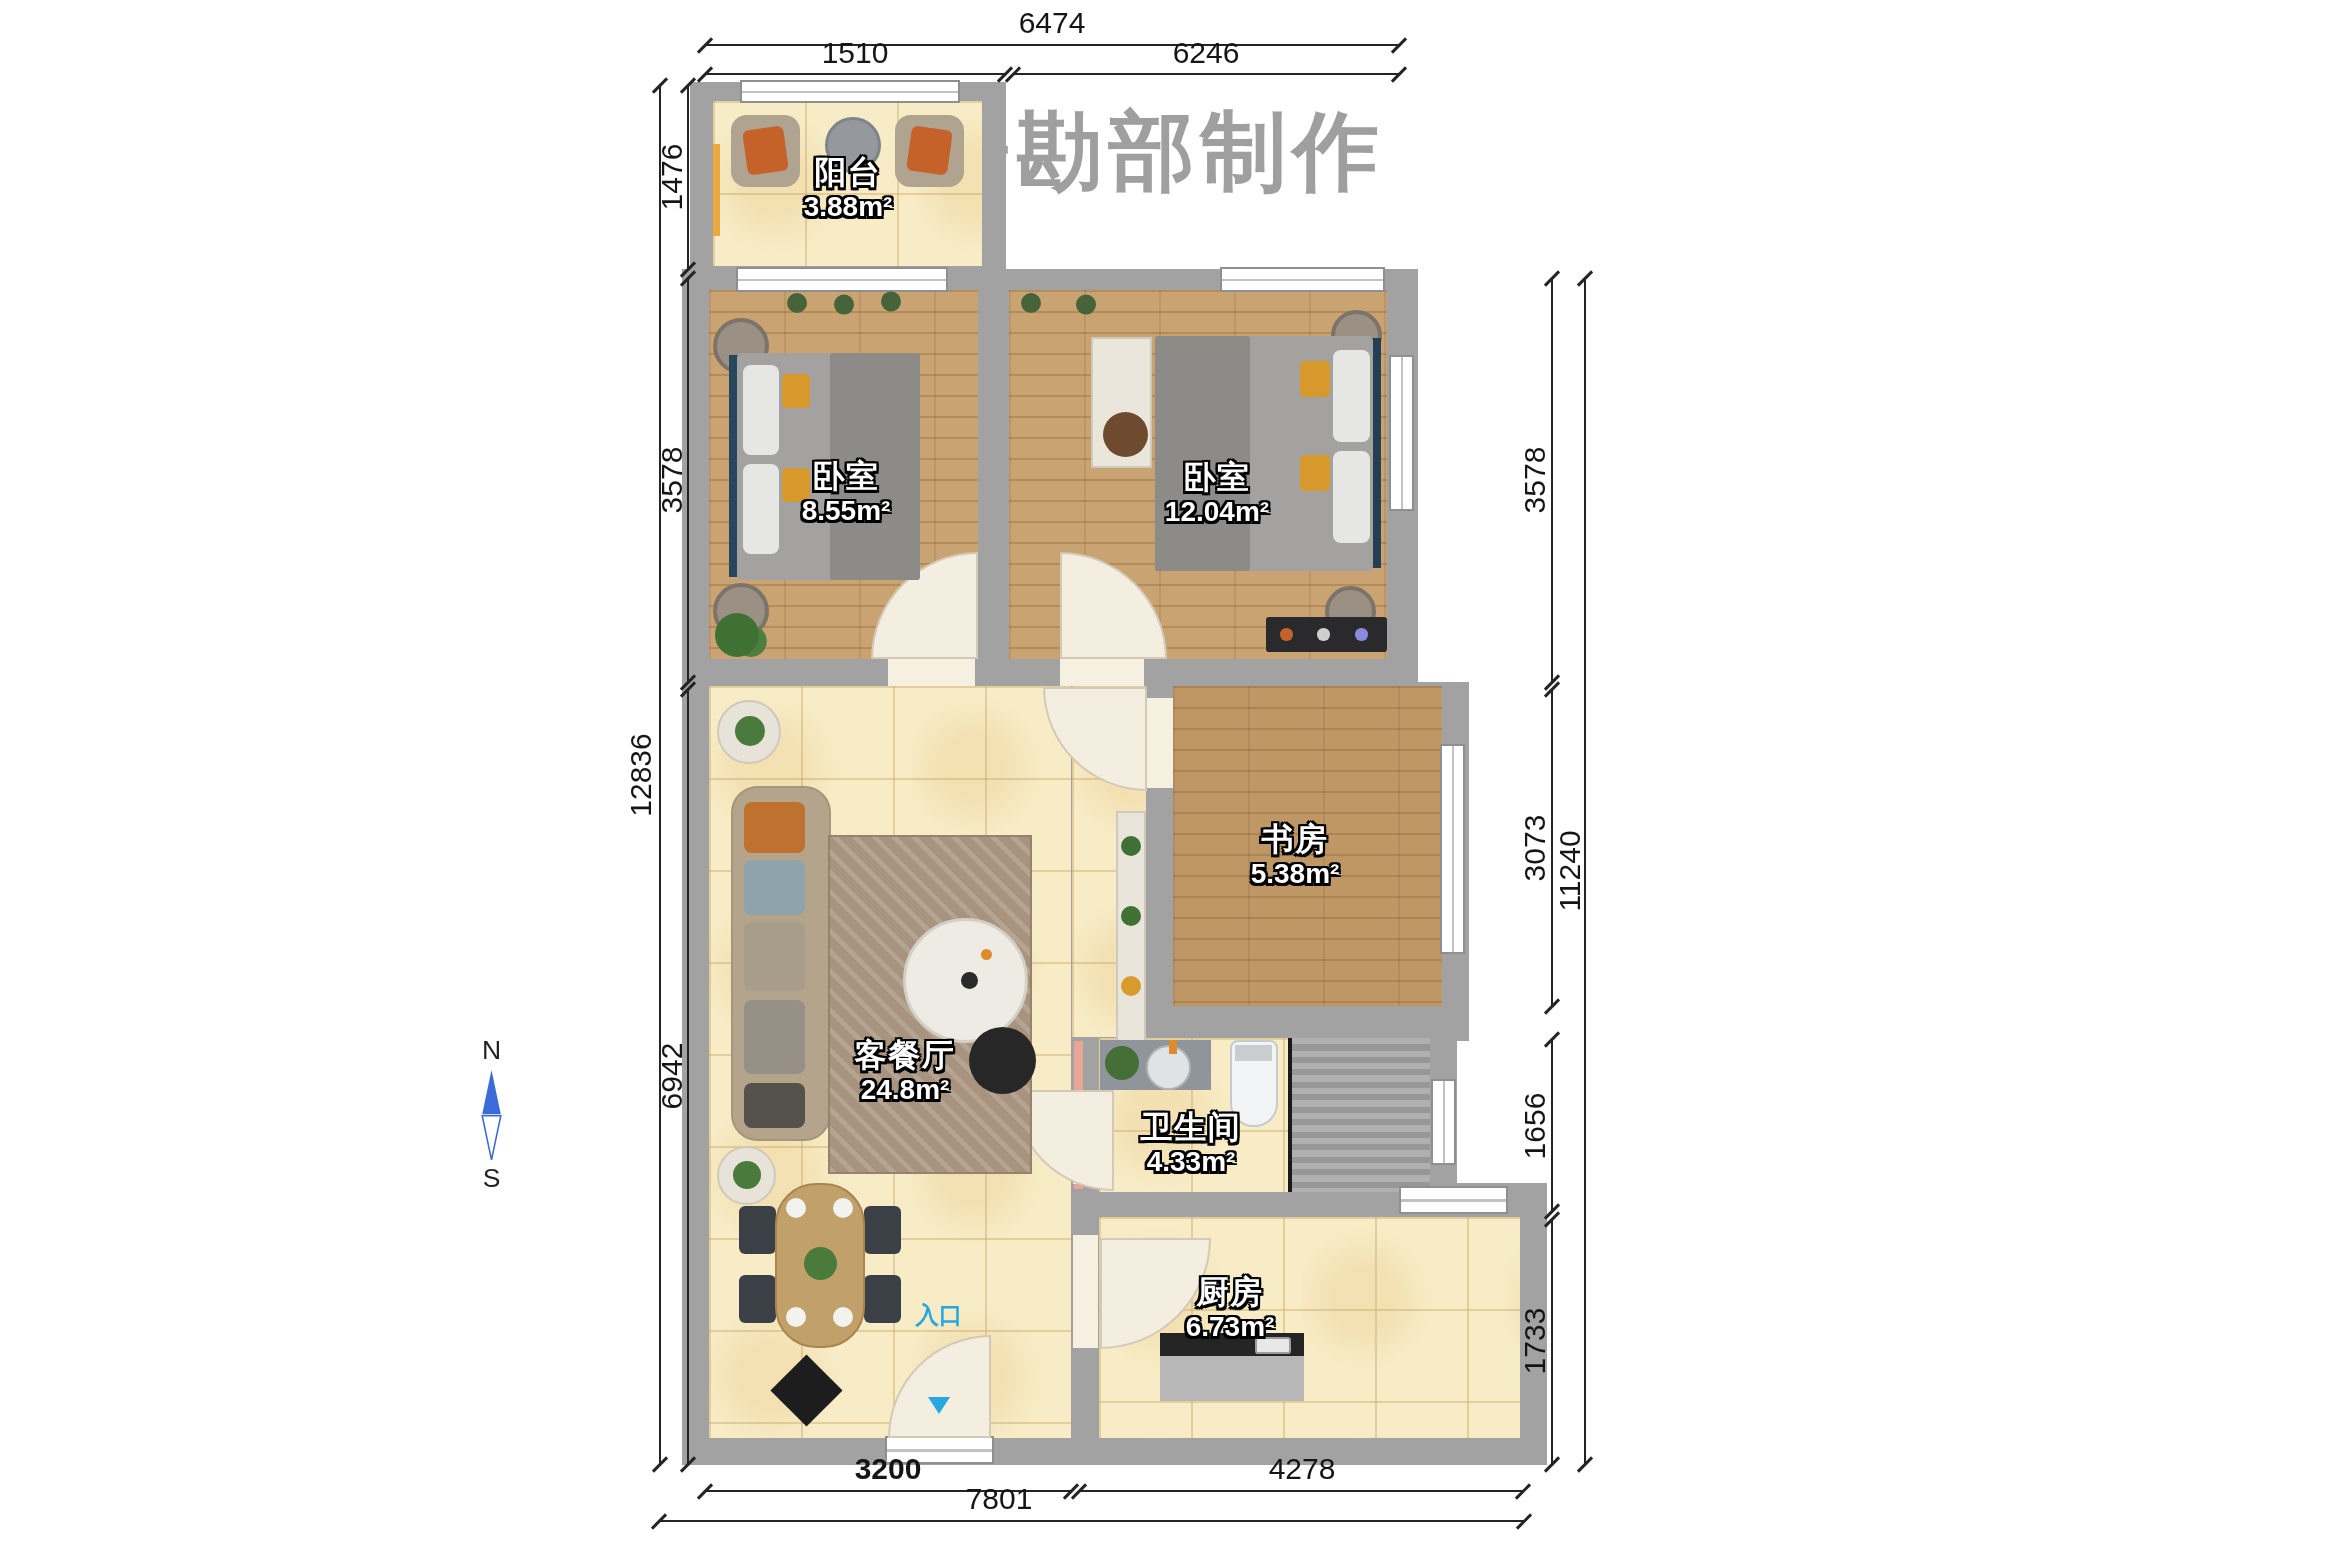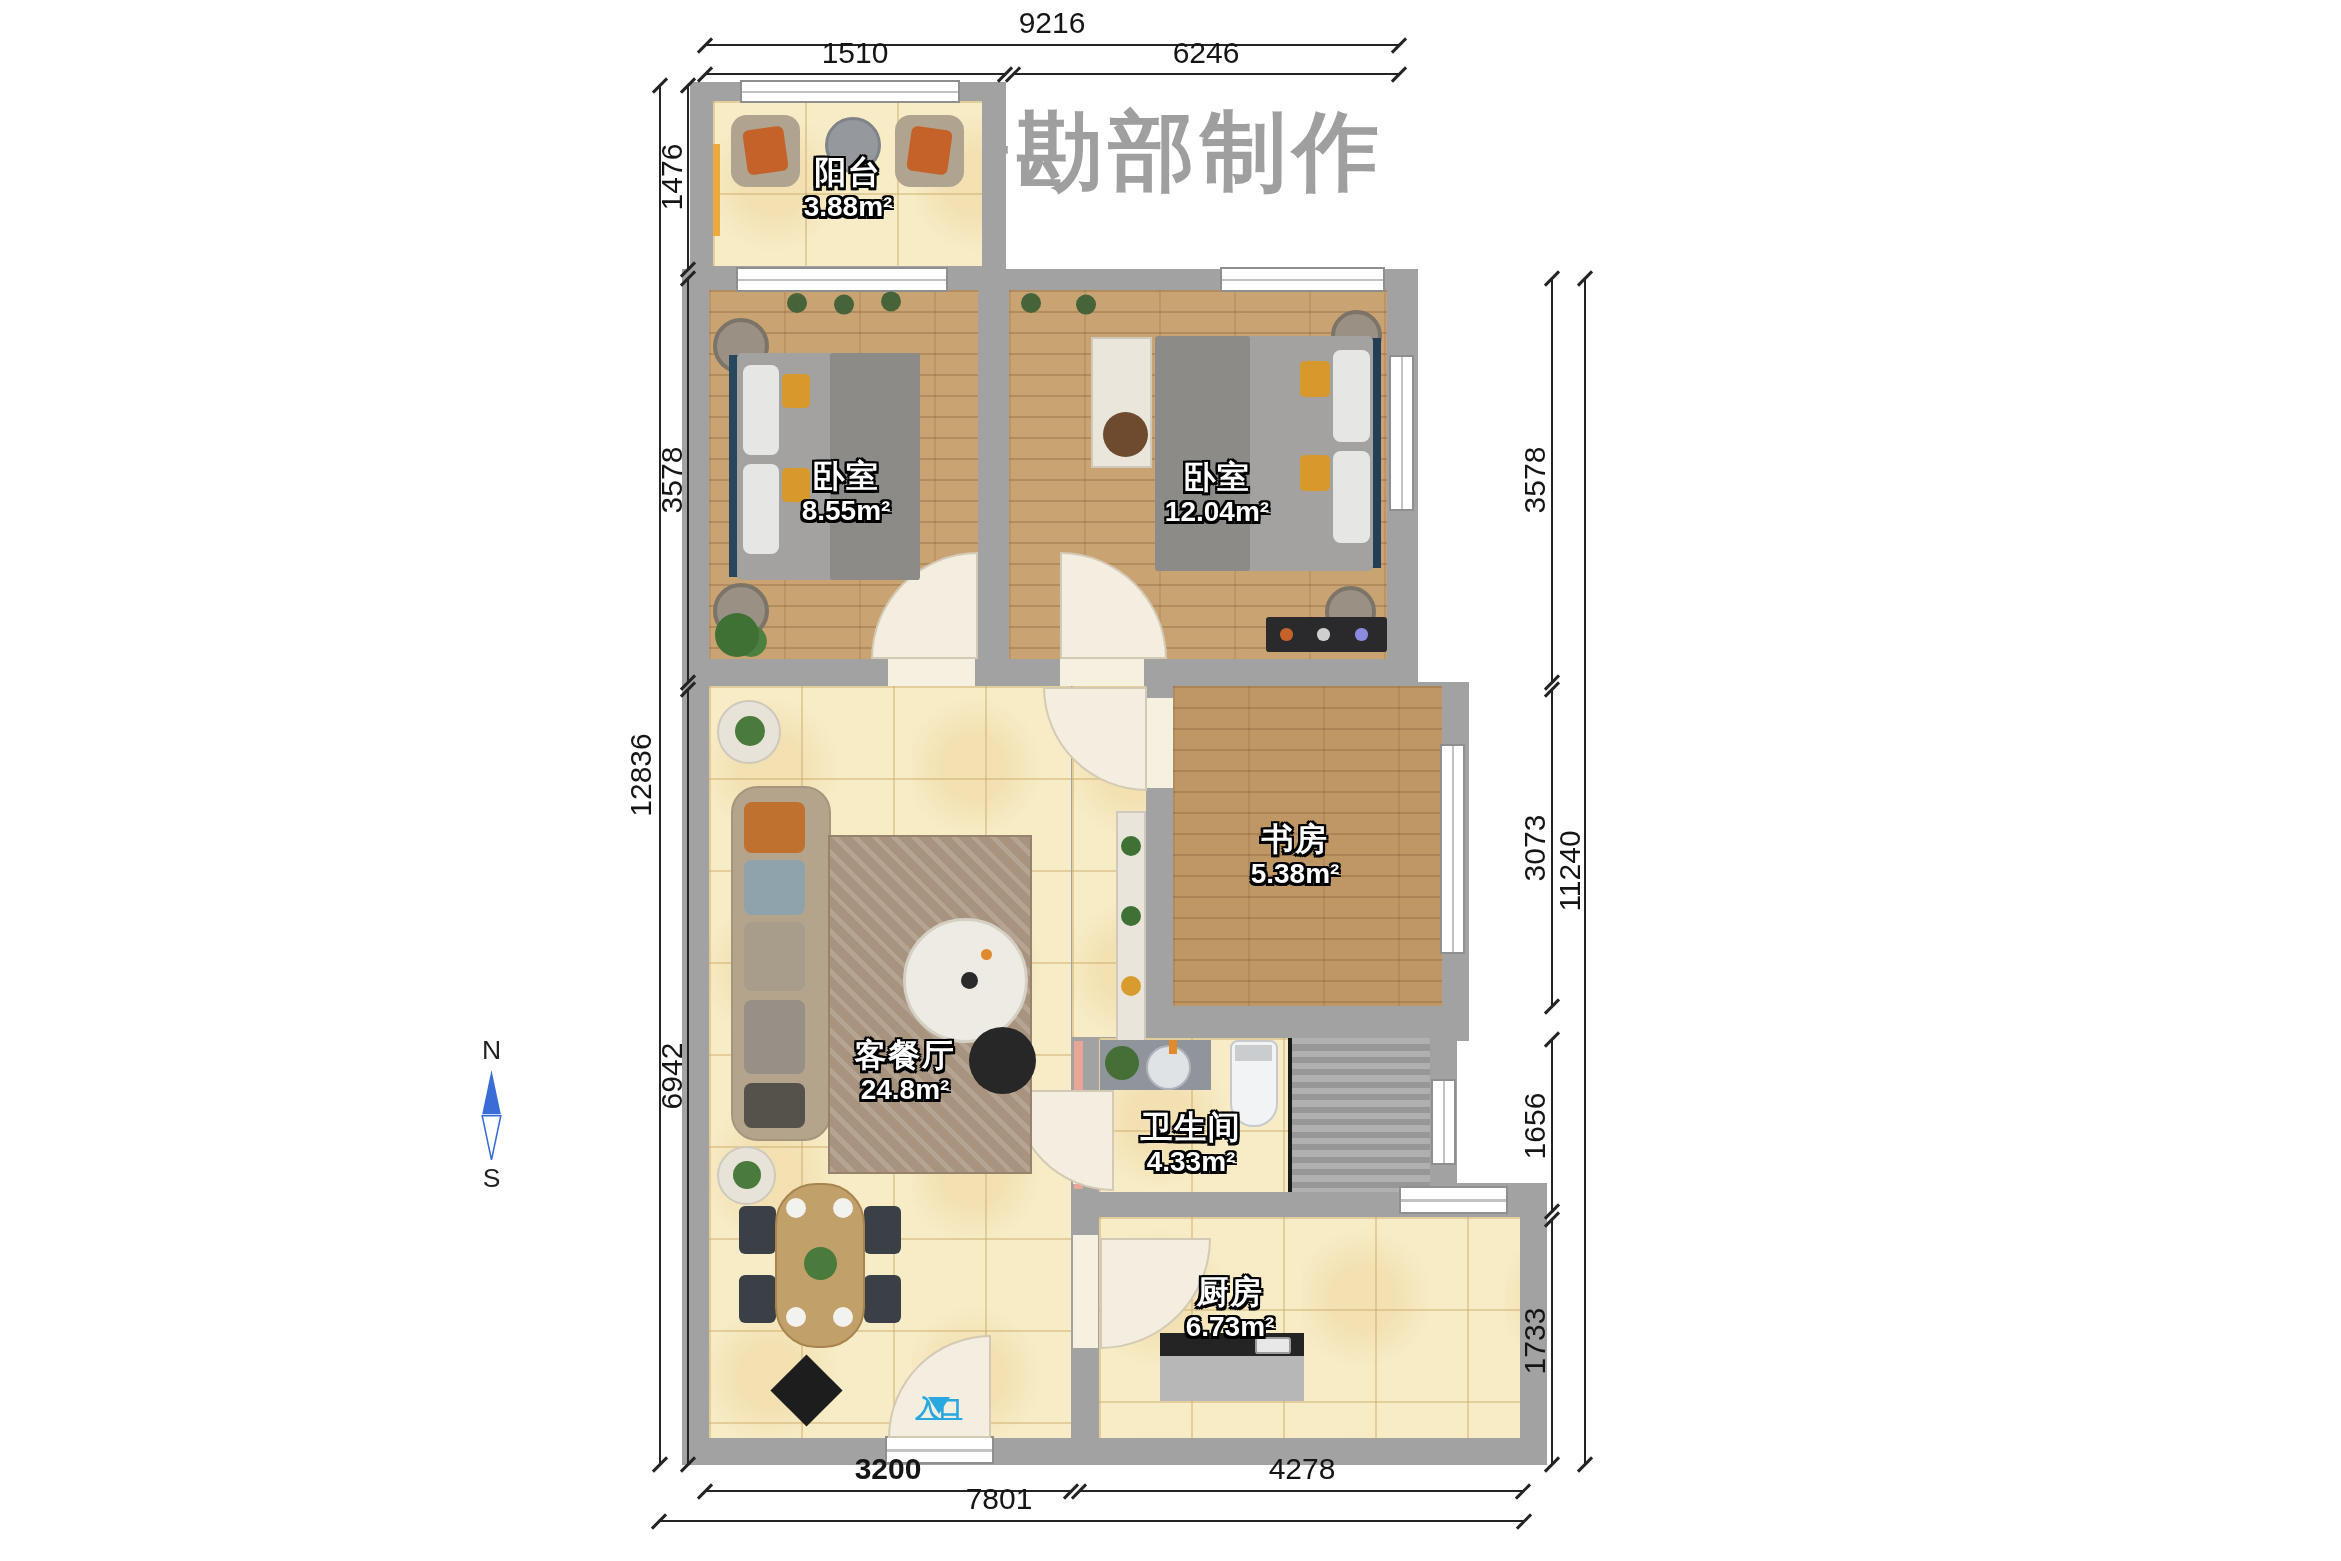--- a/index.html
+++ b/index.html
@@ -222,34 +222,34 @@
   </div>
   <div class="room-label" style="left:1191px;top:1144px;">
     <span class="room-name">卫生间</span>
     <span class="room-area">4.33m²</span>
   </div>
   <div class="room-label" style="left:1230px;top:1309px;">
     <span class="room-name">厨房</span>
     <span class="room-area">6.73m²</span>
   </div>
 
-  <div class="entry-label" style="left:939px;top:1408px;text-decoration:underline;">入口</div>
+  <div class="entry-label" style="left:939px;top:1315px;">入口</div>
   <div class="entry-arrow" style="left:939px;top:1397px;"></div>
 
   <div class="compass" style="left:468px;top:1035px;">
     <span>N</span>
     <svg width="31" height="94" viewBox="0 0 40 120" style="display:block;margin:1.6px auto;">
       <polygon points="20,2 32,59 8,59" fill="#3a6bd6"></polygon>
       <polygon points="8,61 32,61 20,118" fill="#ffffff" stroke="#3a6bd6" stroke-width="2"></polygon>
     </svg>
     <span>S</span>
   </div>
 
   <div class="dim dim-h" style="left:705px;top:44px;width:694px;"></div>
-  <div class="dim-label" style="left:1052px;top:25px;">9216</div>
+  <div class="dim-label" style="left:1052px;top:25px;">6474</div>
   <div class="dim dim-h" style="left:705px;top:73px;width:300px;"></div>
   <div class="dim-label" style="left:855px;top:55px;">1510</div>
   <div class="dim dim-h" style="left:1013px;top:73px;width:386px;"></div>
   <div class="dim-label" style="left:1206px;top:55px;">6246</div>
 
   <div class="dim dim-v" style="left:659px;top:86px;height:1378px;"></div>
   <div class="dim-label rot" style="left:641px;top:775px;">12836</div>
   <div class="dim dim-v" style="left:687px;top:86px;height:183px;"></div>
   <div class="dim-label rot" style="left:672px;top:177px;">1476</div>
   <div class="dim dim-v" style="left:687px;top:279px;height:403px;"></div>

